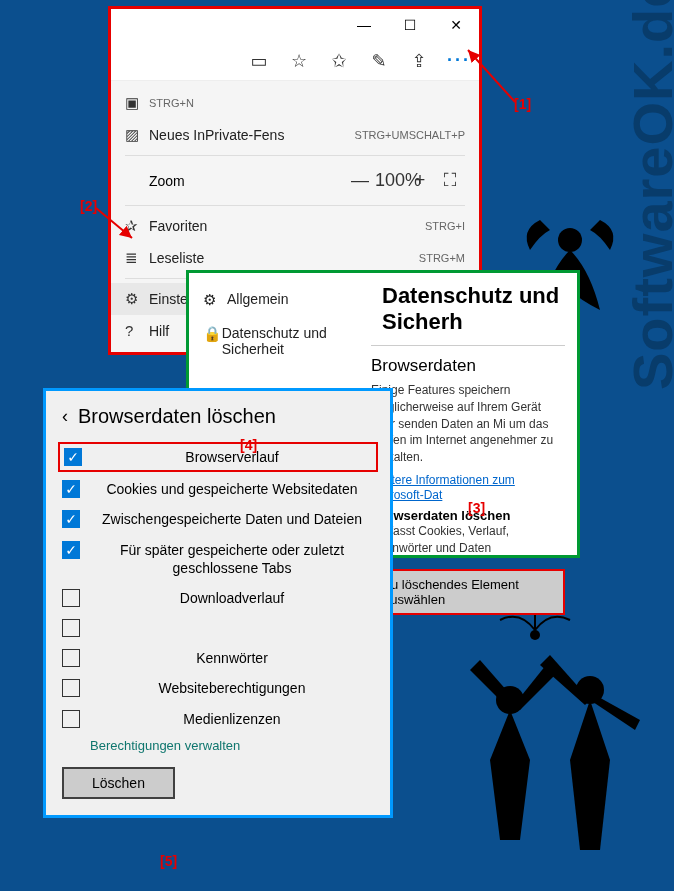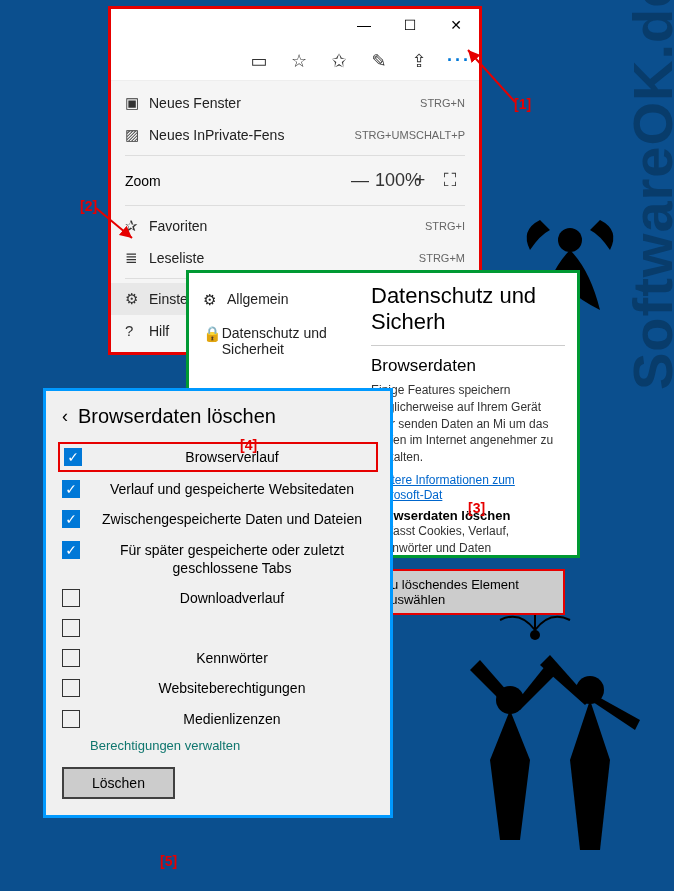--- a/index.html
+++ b/index.html
@@ -15,34 +15,34 @@
 .toolbar .ticon { width: 28px; text-align: center; font-size: 18px; color: #333; }
 .toolbar .more { color: #0078d7; font-weight: bold; letter-spacing: 2px; }
 
 .menu { background: #f5f5f5; padding: 6px 0; }
 .menu-row { display: flex; align-items: center; padding: 7px 14px; font-size: 14px; color: #222; }
 .menu-row.hover { background: #e8e8e8; }
 .menu-row .micon { width: 24px; font-size: 15px; color: #333; }
 .menu-row .mlabel { flex: 1; }
 .menu-row .mshort { font-size: 11px; color: #666; }
 .zoom-row { display: flex; align-items: center; padding: 10px 14px; font-size: 14px; }
-.zoom-row .zl { flex: 1; }
+.zoom-row .zl { flex: 1; margin-left: 24px; }
 .zoom-row .zbtn { width: 30px; text-align: center; font-size: 18px; color: #333; }
 .divider { height: 1px; background: #ddd; margin: 4px 14px; }
 
 .tabhint { position: absolute; left: 108px; top: 116px; width: 28px; height: 150px; background: linear-gradient(#0078d7 0 20px, #fff 20px); border-right: 1px solid #ccc; }
 .tabhint .eicon { width: 20px; height: 20px; background: #0078d7; color: #fff; text-align: center; font-size: 14px; line-height: 20px; margin: 4px auto 0; }
 
 
 .panel2 { position: absolute; left: 186px; top: 270px; width: 394px; height: 288px; background: #fff; border: 3px solid #009933; }
 .p2left { position: absolute; left: 0; top: 0; width: 170px; padding: 10px 0; }
 .p2left .srow { display: flex; align-items: flex-start; padding: 8px 14px; font-size: 14px; color: #222; }
 .p2left .srow .sicon { width: 24px; font-size: 15px; }
 .p2right { position: absolute; left: 170px; top: 0; right: 0; padding: 10px 12px; font-size: 13px; overflow: hidden; }
-.p2right h2 { font-size: 22px; font-weight: 400; margin-bottom: 10px; }
+.p2right h2 { font-size: 22px; font-weight: 700; margin-bottom: 10px; margin-left: 11px; }
 .p2right .hr { height: 1px; background: #ccc; margin-bottom: 10px; }
 .p2right h3 { font-size: 17px; font-weight: 400; margin-bottom: 6px; }
 .p2right p { font-size: 12px; color: #333; line-height: 1.4; margin-bottom: 6px; }
 .p2right a { color: #0066cc; text-decoration: underline; font-size: 12px; }
 .p2right .sub { font-size: 13px; font-weight: 600; margin-top: 6px; }
 .p2right .btn { margin-top: 6px; padding: 6px 10px; background: #ccc; border: 2px solid #e60000; font-size: 13px; display: inline-block; }
 
 
 .panel3 { position: absolute; left: 43px; top: 388px; width: 350px; background: #f0f0f0; border: 3px solid #0099ff; padding: 14px 16px 16px; }
 .panel3 .p3title { font-size: 20px; font-weight: 400; margin-bottom: 14px; display: flex; align-items: center; }
@@ -107,21 +107,20 @@
     <span class="ticon">▭</span>
     <span class="ticon">☆</span>
     <span class="ticon">✩</span>
     <span class="ticon">✎</span>
     <span class="ticon">⇪</span>
     <span class="ticon more">···</span>
   </div>
   <div class="menu">
     <div class="menu-row">
       <span class="micon">▣</span>
-      <span class="mlabel">Neues Fenster</span>
       <span class="mshort">STRG+N</span>
     </div>
     <div class="menu-row">
       <span class="micon">▨</span>
       <span class="mlabel">Neues InPrivate-Fens</span>
       <span class="mshort">STRG+UMSCHALT+P</span>
     </div>
     <div class="divider"></div>
     <div class="zoom-row">
       <span class="zl">Zoom</span>
@@ -181,21 +180,21 @@
     <span class="back">‹</span>
     <span>Browserdaten löschen</span>
   </div>
   <div id="checklist">
       <div class="checkrow redbox">
         <div class="cbox checked">✓</div>
         <div class="clabel">Browserverlauf</div>
       </div>
       <div class="checkrow">
         <div class="cbox checked">✓</div>
-        <div class="clabel">Verlauf und gespeicherte Websitedaten</div>
+        <div class="clabel">Cookies und gespeicherte Websitedaten</div>
       </div>
       <div class="checkrow">
         <div class="cbox checked">✓</div>
         <div class="clabel">Zwischengespeicherte Daten und Dateien</div>
       </div>
       <div class="checkrow">
         <div class="cbox checked">✓</div>
         <div class="clabel">Für später gespeicherte oder zuletzt geschlossene Tabs</div>
       </div>
       <div class="checkrow">

